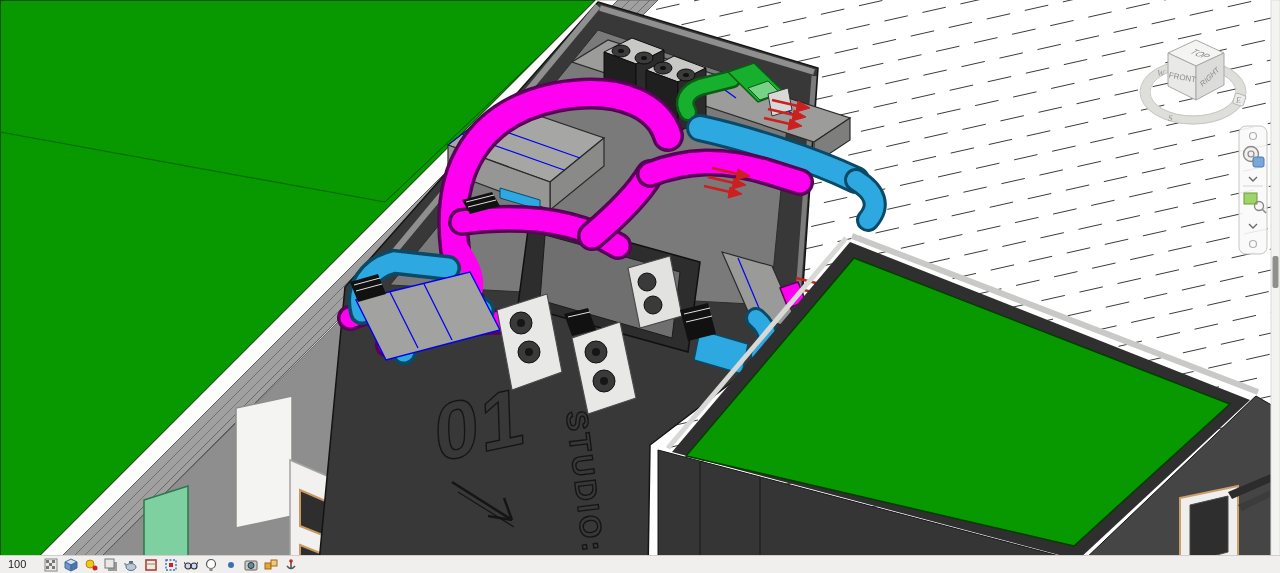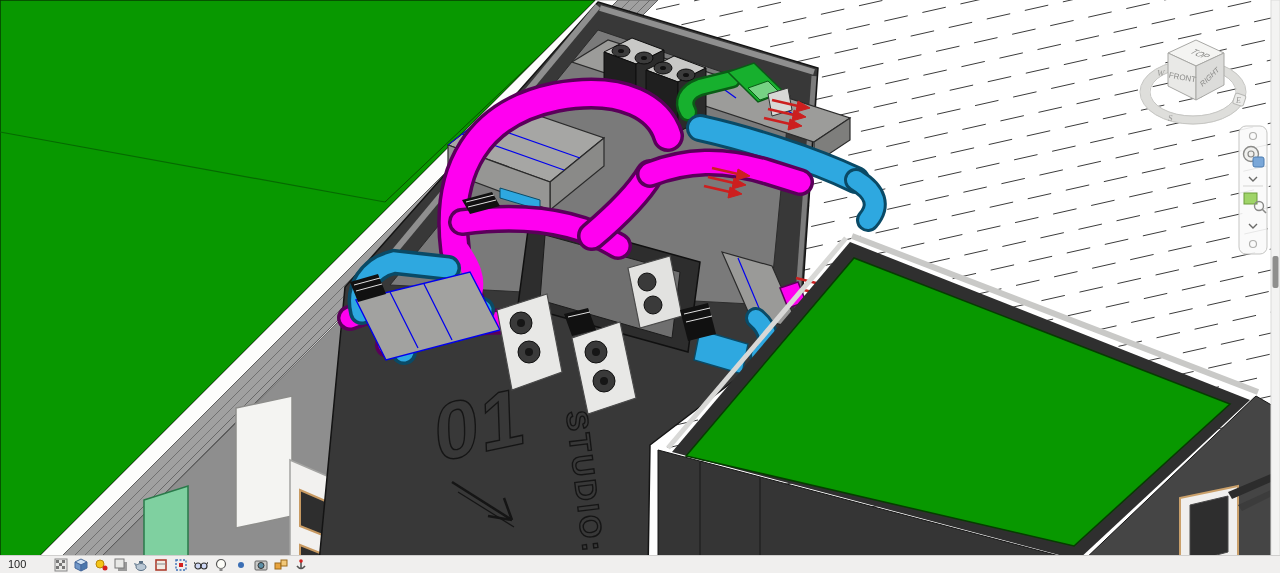--- a/index.html
+++ b/index.html
@@ -3,21 +3,21 @@
 <meta charset="utf-8">
 <style>
   html,body{margin:0;padding:0;background:#fff;}
   .stage{position:relative;width:1280px;height:573px;overflow:hidden;background:#fff;
          font-family:"Liberation Sans",sans-serif;}
   .stage svg.scene{position:absolute;left:0;top:0;}
   .rl{stroke:#3c3c3c;stroke-width:1;stroke-dasharray:24 15;}
   
   .vcb{position:absolute;left:0;bottom:0;width:1280px;height:17px;background:#f0efee;
        border-top:1px solid #d0cfce;display:flex;align-items:flex-start;overflow:hidden;z-index:30;}
-  .vcb-scale{font-size:11px;color:#222;padding:2px 20px 0 8px;min-width:26px;cursor:default;}
+  .vcb-scale{font-size:11px;color:#222;padding:2px 10px 0 8px;min-width:26px;cursor:default;}
   .vcb-icons{display:flex;gap:6px;padding-top:2px;}
   .vcb-btn{width:14px;height:14px;display:inline-block;}
   .vcb-btn svg{display:block;}
   
   text.emboss{fill:none;stroke:#151515;stroke-width:1.4;font-weight:bold;}
 </style>
 </head>
 <body>
 
 <div class="stage">

